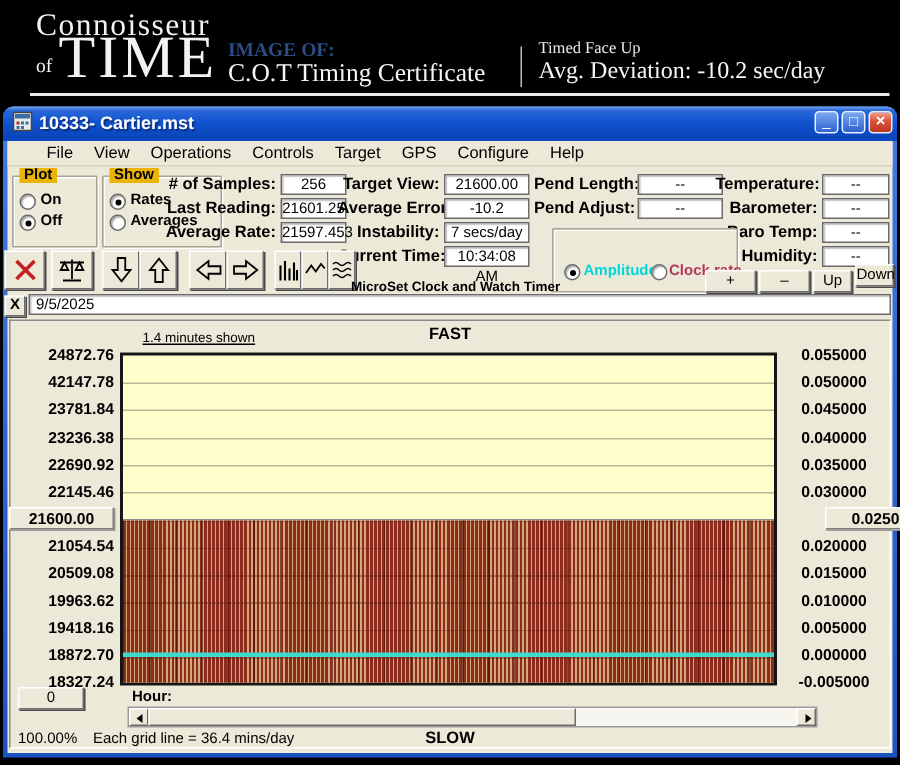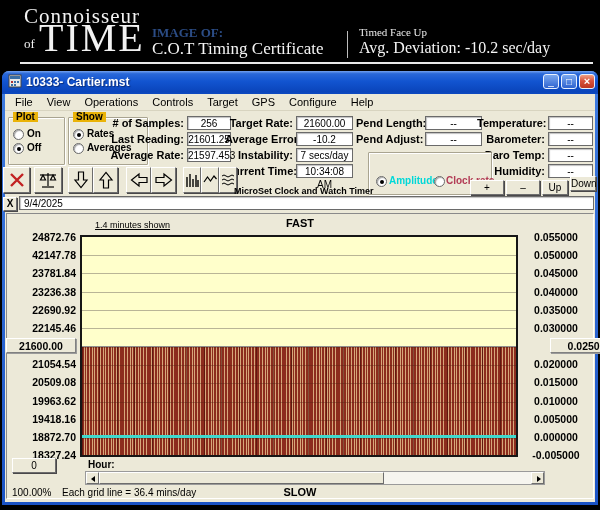--- a/index.html
+++ b/index.html
@@ -23,21 +23,21 @@
   .titlebar{left:2px;top:71px;width:596px;height:23px;border-radius:7px 7px 0 0;
             background:linear-gradient(180deg,#74a2ef 0%,#2a68d8 12%,#1254d0 45%,#0a45bb 90%,#0d49c0 100%);}
   .win-title{left:26px;top:75px;font-size:12px;font-weight:bold;color:#fff;text-shadow:1px 1px 1px #0a2c77;}
   .capbtn{top:74px;width:16px;height:15px;border:1px solid #e8f0ff;border-radius:3px;
           background:linear-gradient(180deg,#7ba8ef,#2e63d0);color:#fff;font-size:10px;line-height:13px;
           text-align:center;box-sizing:border-box;}
   .capbtn.close{background:linear-gradient(180deg,#f0a086,#d8523c 45%,#bc3622);font-weight:bold;font-size:11px;}
   .client{left:5px;top:94px;width:590px;height:408px;background:#ece9d8;}
   
   .menubar{left:5px;top:94px;width:590px;height:17px;background:#ece9d8;border-bottom:1px solid #d8d4c0;
-           display:flex;align-items:center;padding-left:3px;box-sizing:border-box;}
+           display:flex;align-items:center;padding-left:19px;box-sizing:border-box;}
   .menu-item{font-size:11px;padding:1px 7px;}
   
   .groupbox{border:1px solid #a9a490;box-shadow:inset 1px 1px 0 #fff,1px 1px 0 #fff;border-radius:1px;}
   .legend{font-size:10px;font-weight:bold;background:#eab308;padding:0 3px;line-height:10px;}
   .radio{width:11px;height:11px;border-radius:50%;background:#fff;border:1px solid #6a6a6a;
          box-shadow:inset 1px 1px 1px rgba(0,0,0,.35);box-sizing:border-box;}
   .radio.sel::after{content:"";position:absolute;left:3px;top:3px;width:4px;height:4px;border-radius:50%;background:#000;}
   .rlbl{font-size:10px;font-weight:bold;}
   .flbl{font-size:11px;font-weight:bold;text-align:right;white-space:nowrap;}
   .fld{height:14px;background:#fff;border:1px solid #6a6a6a;box-shadow:inset 1px 1px 1px rgba(0,0,0,.25);
@@ -134,21 +134,21 @@
   <div class="abs radio" style="left:73px;top:143px;"></div>
   <div class="abs rlbl" style="left:87px;top:142px;">Averages</div>
 
   <div class="abs flbl" style="left:98px;top:117px;width:86px;"># of Samples:</div>
   <div class="abs fld" style="left:187px;top:116px;width:44px;">256</div>
   <div class="abs flbl" style="left:98px;top:133px;width:86px;">Last Reading:</div>
   <div class="abs fld" style="left:187px;top:132px;width:44px;">21601.25</div>
   <div class="abs flbl" style="left:98px;top:149px;width:86px;">Average Rate:</div>
   <div class="abs fld" style="left:187px;top:148px;width:44px;">21597.453</div>
 
-  <div class="abs flbl" style="left:225px;top:117px;width:68px;">Target Rate:</div>
+  <div class="abs flbl" style="left:225px;top:117px;width:68px;">Target View:</div>
   <div class="abs fld" style="left:296px;top:116px;width:57px;">21600.00</div>
   <div class="abs flbl" style="left:225px;top:133px;width:68px;">Average Error:</div>
   <div class="abs fld" style="left:296px;top:132px;width:57px;">-10.2 sec/day</div>
   <div class="abs flbl" style="left:225px;top:149px;width:68px;">Instability:</div>
   <div class="abs fld" style="left:296px;top:148px;width:57px;">7 secs/day</div>
   <div class="abs flbl" style="left:225px;top:165px;width:68px;">Current Time:</div>
   <div class="abs fld" style="left:296px;top:164px;width:57px;">10:34:08 AM</div>
 
   <div class="abs flbl" style="left:356px;top:117px;width:66px;">Pend Length:</div>
   <div class="abs fld" style="left:425px;top:116px;width:57px;">--</div>
@@ -220,21 +220,21 @@
       </svg>
   </div>
   <div class="abs microset" style="left:234px;top:186px;">MicroSet Clock and Watch Timer</div>
 
   <div class="abs smbtn" style="left:470px;top:180px;width:34px;">+</div>
   <div class="abs smbtn" style="left:506px;top:180px;width:34px;">–</div>
   <div class="abs smbtn" style="left:542px;top:180px;width:26px;">Up</div>
   <div class="abs smbtn" style="left:570px;top:176px;width:26px;">Down</div>
 
   <div class="abs smbtn" style="left:3px;top:197px;width:14px;height:14px;font-weight:bold;line-height:12px;">X</div>
-  <div class="abs fld" style="left:19px;top:196px;width:575px;text-align:left;padding-left:4px;">9/4/2025</div>
+  <div class="abs fld" style="left:19px;top:196px;width:575px;text-align:left;padding-left:4px;">9/5/2025</div>
 
   <div class="abs chart-panel"></div>
   <div class="abs note" style="left:95px;top:220px;">1.4 minutes shown</div>
   <div class="abs fastslow" style="top:217px;">FAST</div>
 
   <div class="abs plot"></div>
   <div class="abs grid" style="top:255px;"></div>
   <div class="abs grid" style="top:273px;"></div>
   <div class="abs grid" style="top:292px;"></div>
   <div class="abs grid" style="top:310px;"></div>

